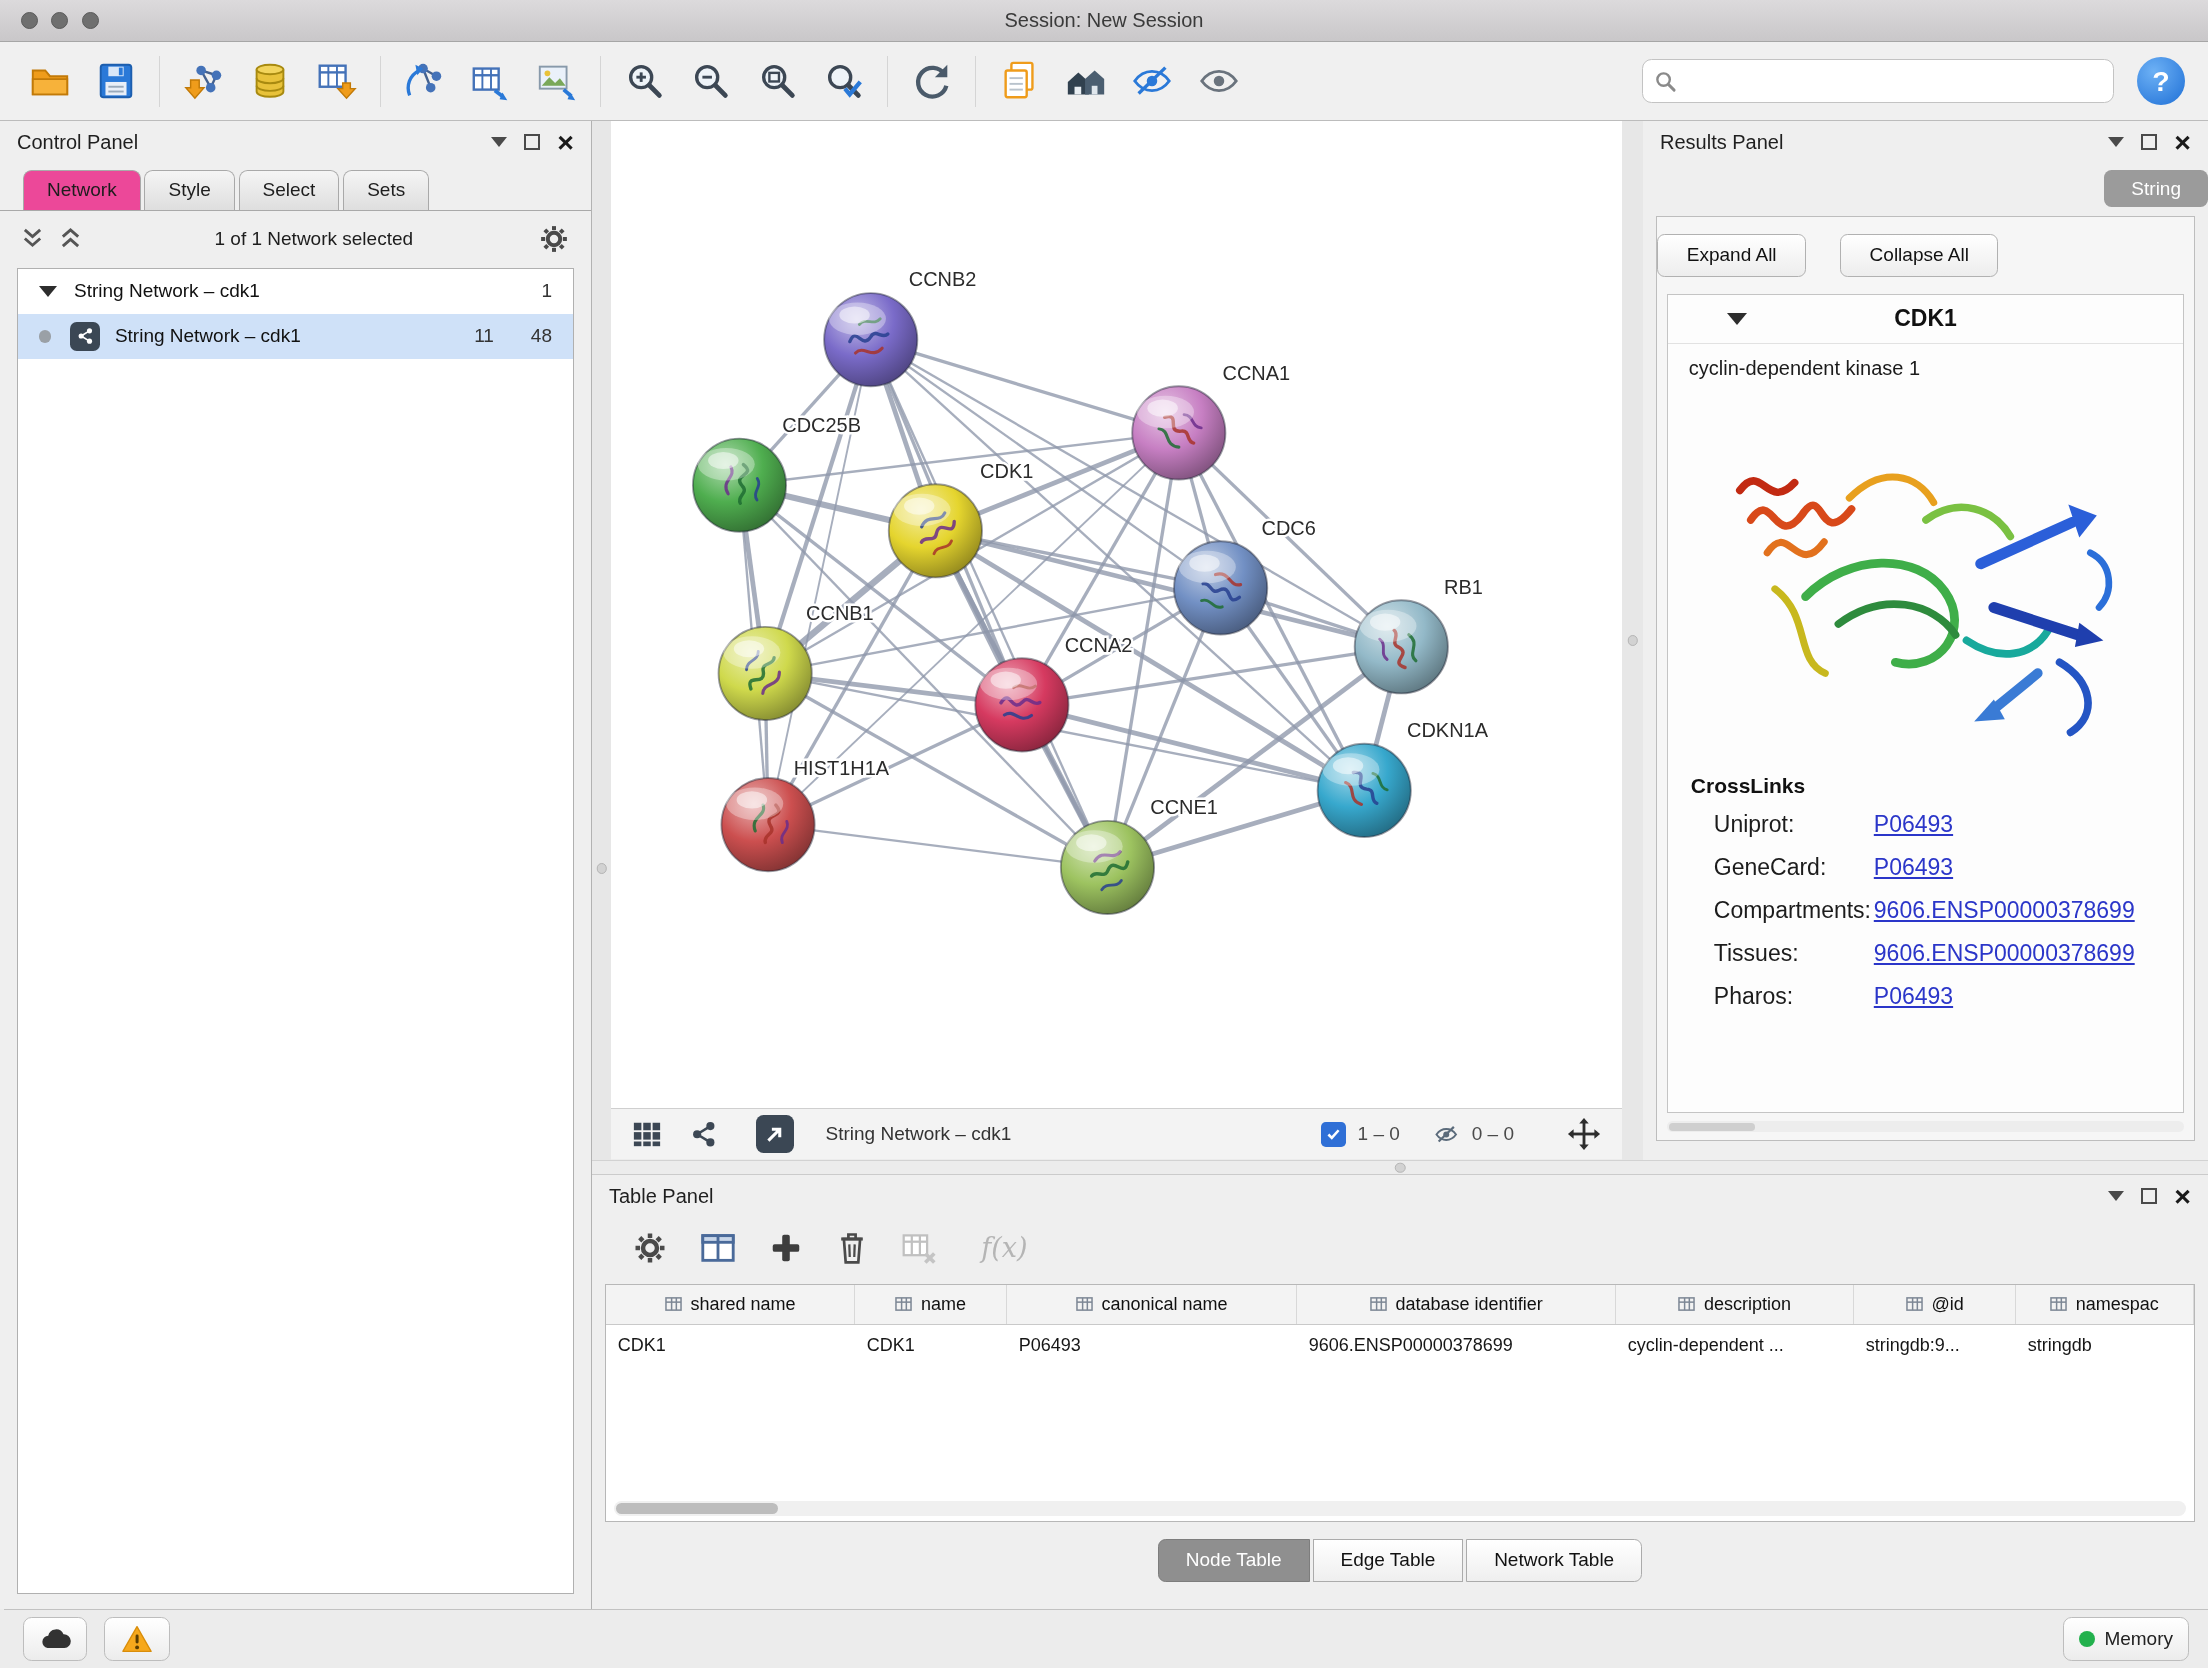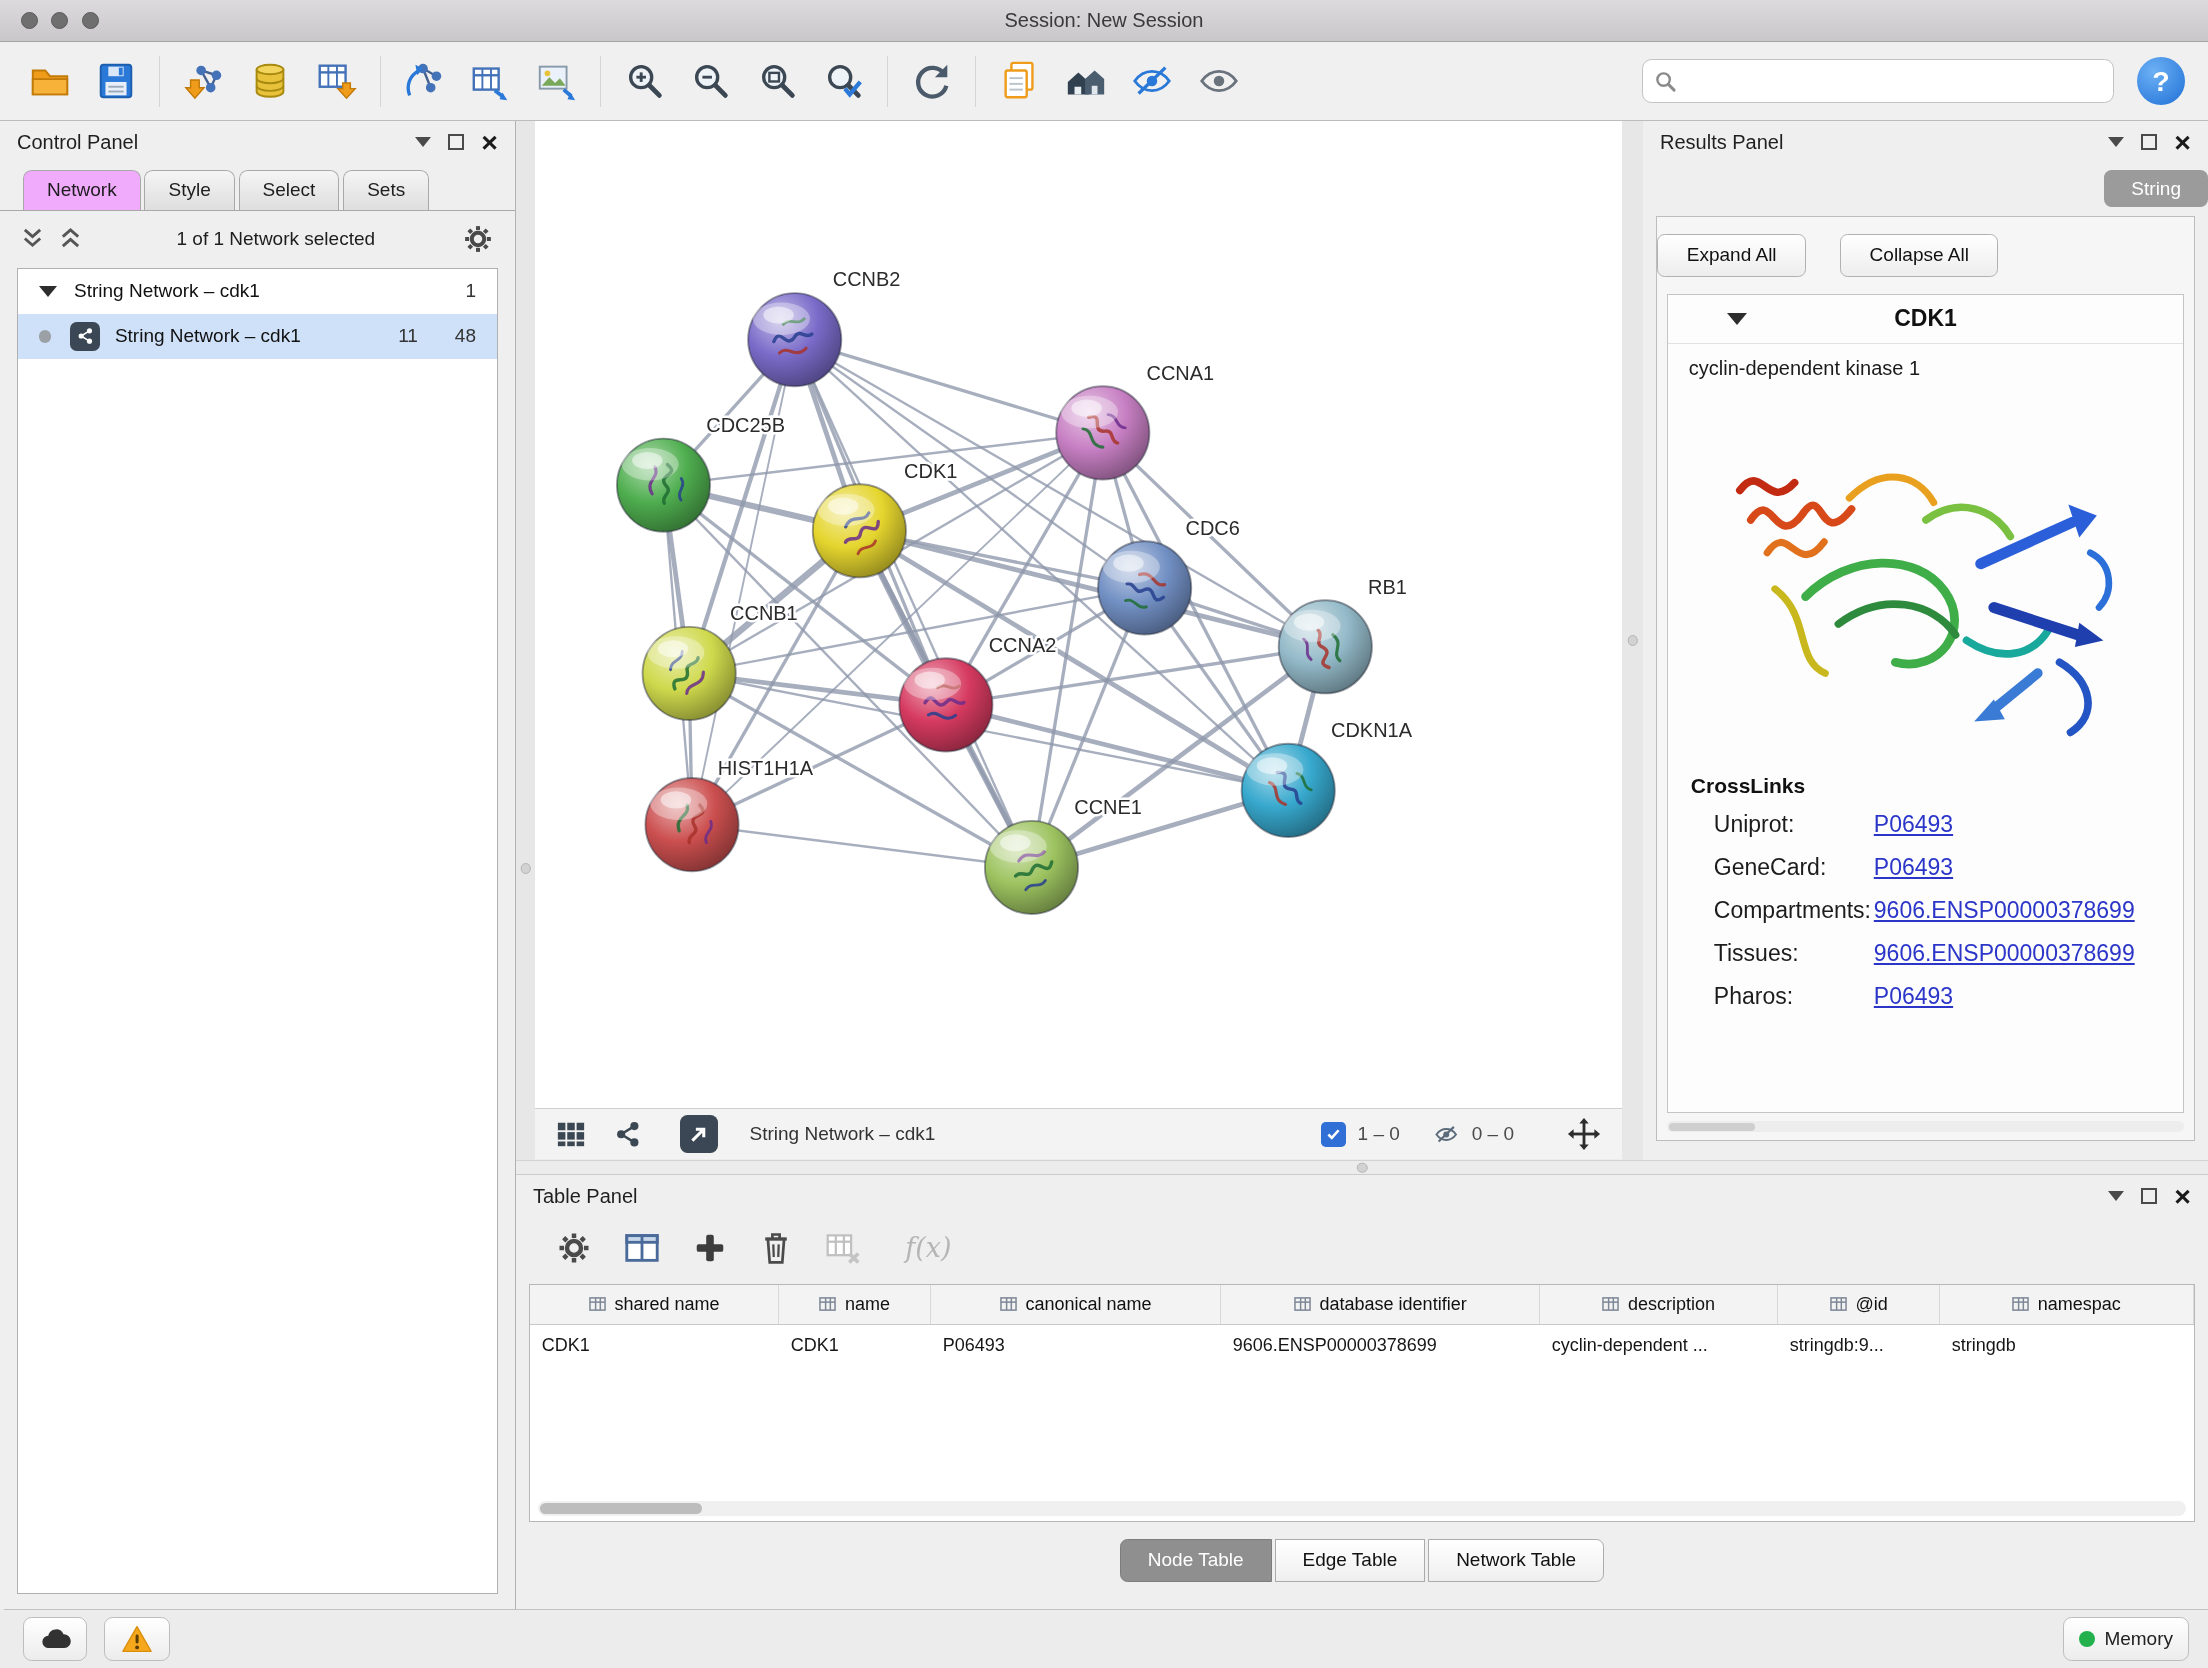--- a/index.html
+++ b/index.html
@@ -24,32 +24,32 @@
           border-radius:9.5px;display:flex;align-items:center;padding:0 11.4px;gap:7.6px}
   .search input{border:none;outline:none;flex:1;font-size:19px;background:transparent;font-family:inherit}
   .help{width:48px;height:48px;border-radius:50%;margin-left:23px;
         background:radial-gradient(circle at 35% 30%,#6db1f5,#1e6fd6);
         color:#fff;font-size:28.5px;font-weight:bold;display:flex;align-items:center;justify-content:center}
 
   
   .workspace{position:absolute;top:121px;left:0;right:0;bottom:59px;display:flex}
 
   
-  .control-panel{width:516px;background:#efefef;border-right:1px solid #b2b2b2;display:flex;flex-direction:column}
+  .control-panel{width:592px;background:#efefef;border-right:1px solid #b2b2b2;display:flex;flex-direction:column}
   .panel-header{height:42px;display:flex;align-items:center;padding:0 17px;font-size:20px;color:#1f1f1f}
   .panel-header .spacer{flex:1}
   .win-ctl{display:flex;align-items:center;gap:17px}
   .tri-down{width:0;height:0;border-left:8.6px solid transparent;border-right:8.6px solid transparent;border-top:10.5px solid #4a4a4a}
   .float-box{width:16px;height:16px;border:2.4px solid #4a4a4a}
   .close-x{font-size:28.5px;font-weight:bold;color:#1a1a1a;line-height:1}
 
   .cp-tabs{display:flex;align-items:flex-end;padding:5.7px 0 0 23px;border-bottom:1px solid #a9a9a9;height:48px}
   .cp-tab{padding:8.6px 23px;font-size:19px;background:linear-gradient(#f5f5f5,#dedede);
           border:1px solid #a9a9a9;border-bottom:none;border-radius:8.6px 8.6px 0 0;margin-right:3.8px;color:#1d1d1d}
-  .cp-tab.selected{background:#f0abfc}
+  .cp-tab.selected{background:#ec4899}
   .cp-info{height:55px;display:flex;align-items:center;padding:0 21px;font-size:19px;color:#1d1d1d}
   .chevrons{display:flex;gap:15px;margin-right:7.6px}
   .info-text{flex:1;text-align:center}
   .tree-box{flex:1;margin:1.9px 17px 15px;background:#fff;border:1px solid #b0b0b0;overflow:hidden}
   .tree-row{height:45px;display:flex;align-items:center;padding:0 21px;font-size:19px;color:#111}
   .tree-row.selected{background:#cfe1f8}
   .tree-tri{width:0;height:0;border-left:9.5px solid transparent;border-right:9.5px solid transparent;
             border-top:11.4px solid #2d2d2d;margin-right:17px}
   .tree-count{margin-left:auto;color:#333}
   .tree-dot{width:12.4px;height:12.4px;border-radius:50%;background:#9aa0a6;margin-right:19px;flex:0 0 auto}

